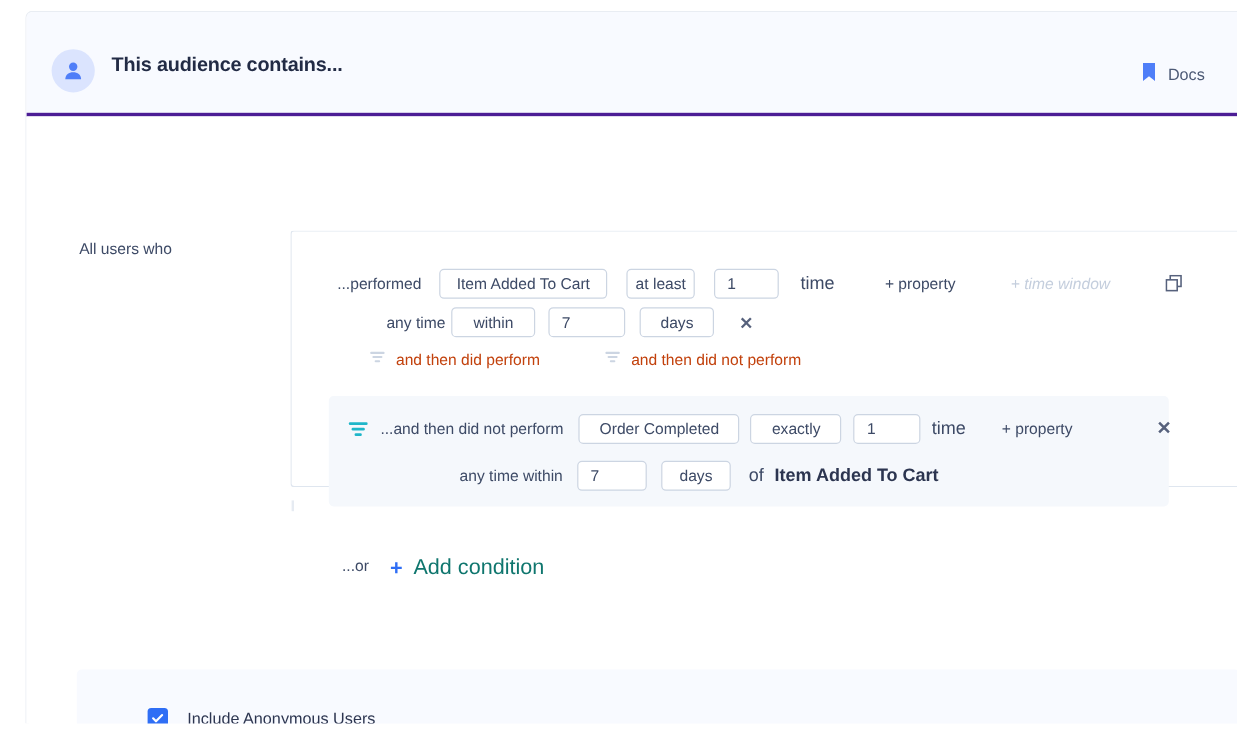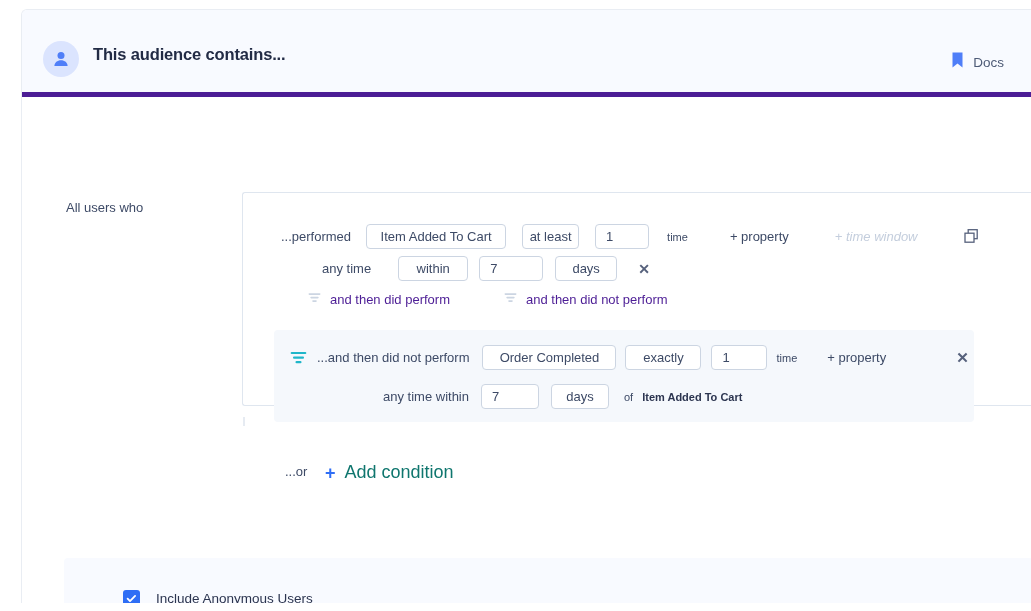--- a/index.html
+++ b/index.html
@@ -32,21 +32,21 @@
     border-bottom: none;
     border-top-left-radius: 6px;
     overflow: hidden;
   }
 
   
   .header {
     position: relative;
     height: 87px;
     background: #f8faff;
-    border-bottom: 5px solid #4c1d95;
+    border-bottom: 3px solid #4c1d95;
   }
   .avatar {
     position: absolute;
     left: 21px;
     top: 31px;
     width: 36px; height: 36px;
     border-radius: 50%;
     background: #dbe4fe;
     display: flex;
     align-items: center;
@@ -141,21 +141,21 @@
     white-space: nowrap;
     cursor: pointer;
     font-family: "Liberation Sans", sans-serif;
   }
   .pill.num {
     justify-content: flex-start;
     padding: 0 10px;
   }
 
   .plain-text {
-    font-size: 11px;
+    font-size: 15px;
     color: #3d4a66;
     white-space: nowrap;
   }
 
   .add-prop {
     font-size: 13px;
     color: #3d4a66;
     white-space: nowrap;
     cursor: pointer;
   }
@@ -179,21 +179,21 @@
     font-family: "Liberation Sans", sans-serif;
   }
   .x-btn.small { font-size: 14px; }
 
   
   .ghost-link {
     display: flex;
     align-items: center;
     gap: 9px;
     font-size: 13px;
-    color: #4c1d95;
+    color: #c2410c;
     cursor: pointer;
     white-space: nowrap;
   }
 
   
   .nested-block {
     position: absolute;
     left: 252px;
     top: 233px;
     width: 700px;
@@ -308,21 +308,21 @@
           <svg width="15" height="15" viewBox="0 0 15 15" aria-hidden="true">
             <rect x="4.2" y="0.7" width="9" height="9" fill="none" stroke="#56617c" stroke-width="1.3"></rect>
             <rect x="1" y="4.2" width="9" height="9" fill="#ffffff" stroke="#56617c" stroke-width="1.3"></rect>
           </svg>
         </span>
 
       </div>
 
       <div class="row" style="left:300px; top:159px;">
         <span class="row-label">any time</span>
-        <button class="pill" style="width:70px; margin-left:27px;text-align:right;">within</button>
+        <button class="pill" style="width:70px; margin-left:5px;text-align:right;">within</button>
         <input class="pill num" style="width: 64px; margin-left: 11px;" value="7">
         <button class="pill" style="width:62px; margin-left:12px;">days</button>
         <span class="x-btn small" style="margin-left:21px;">✕</span>
       </div>
 
       <div class="row" style="left:286px; top:194px;">
         <span class="ghost-link">
           <span>
             <svg width="13" height="13" viewBox="0 0 13 13" aria-hidden="true">
               <rect x="0.5" y="2.2" width="12" height="1.7" rx="0.8" fill="#ccd5e2"></rect>

